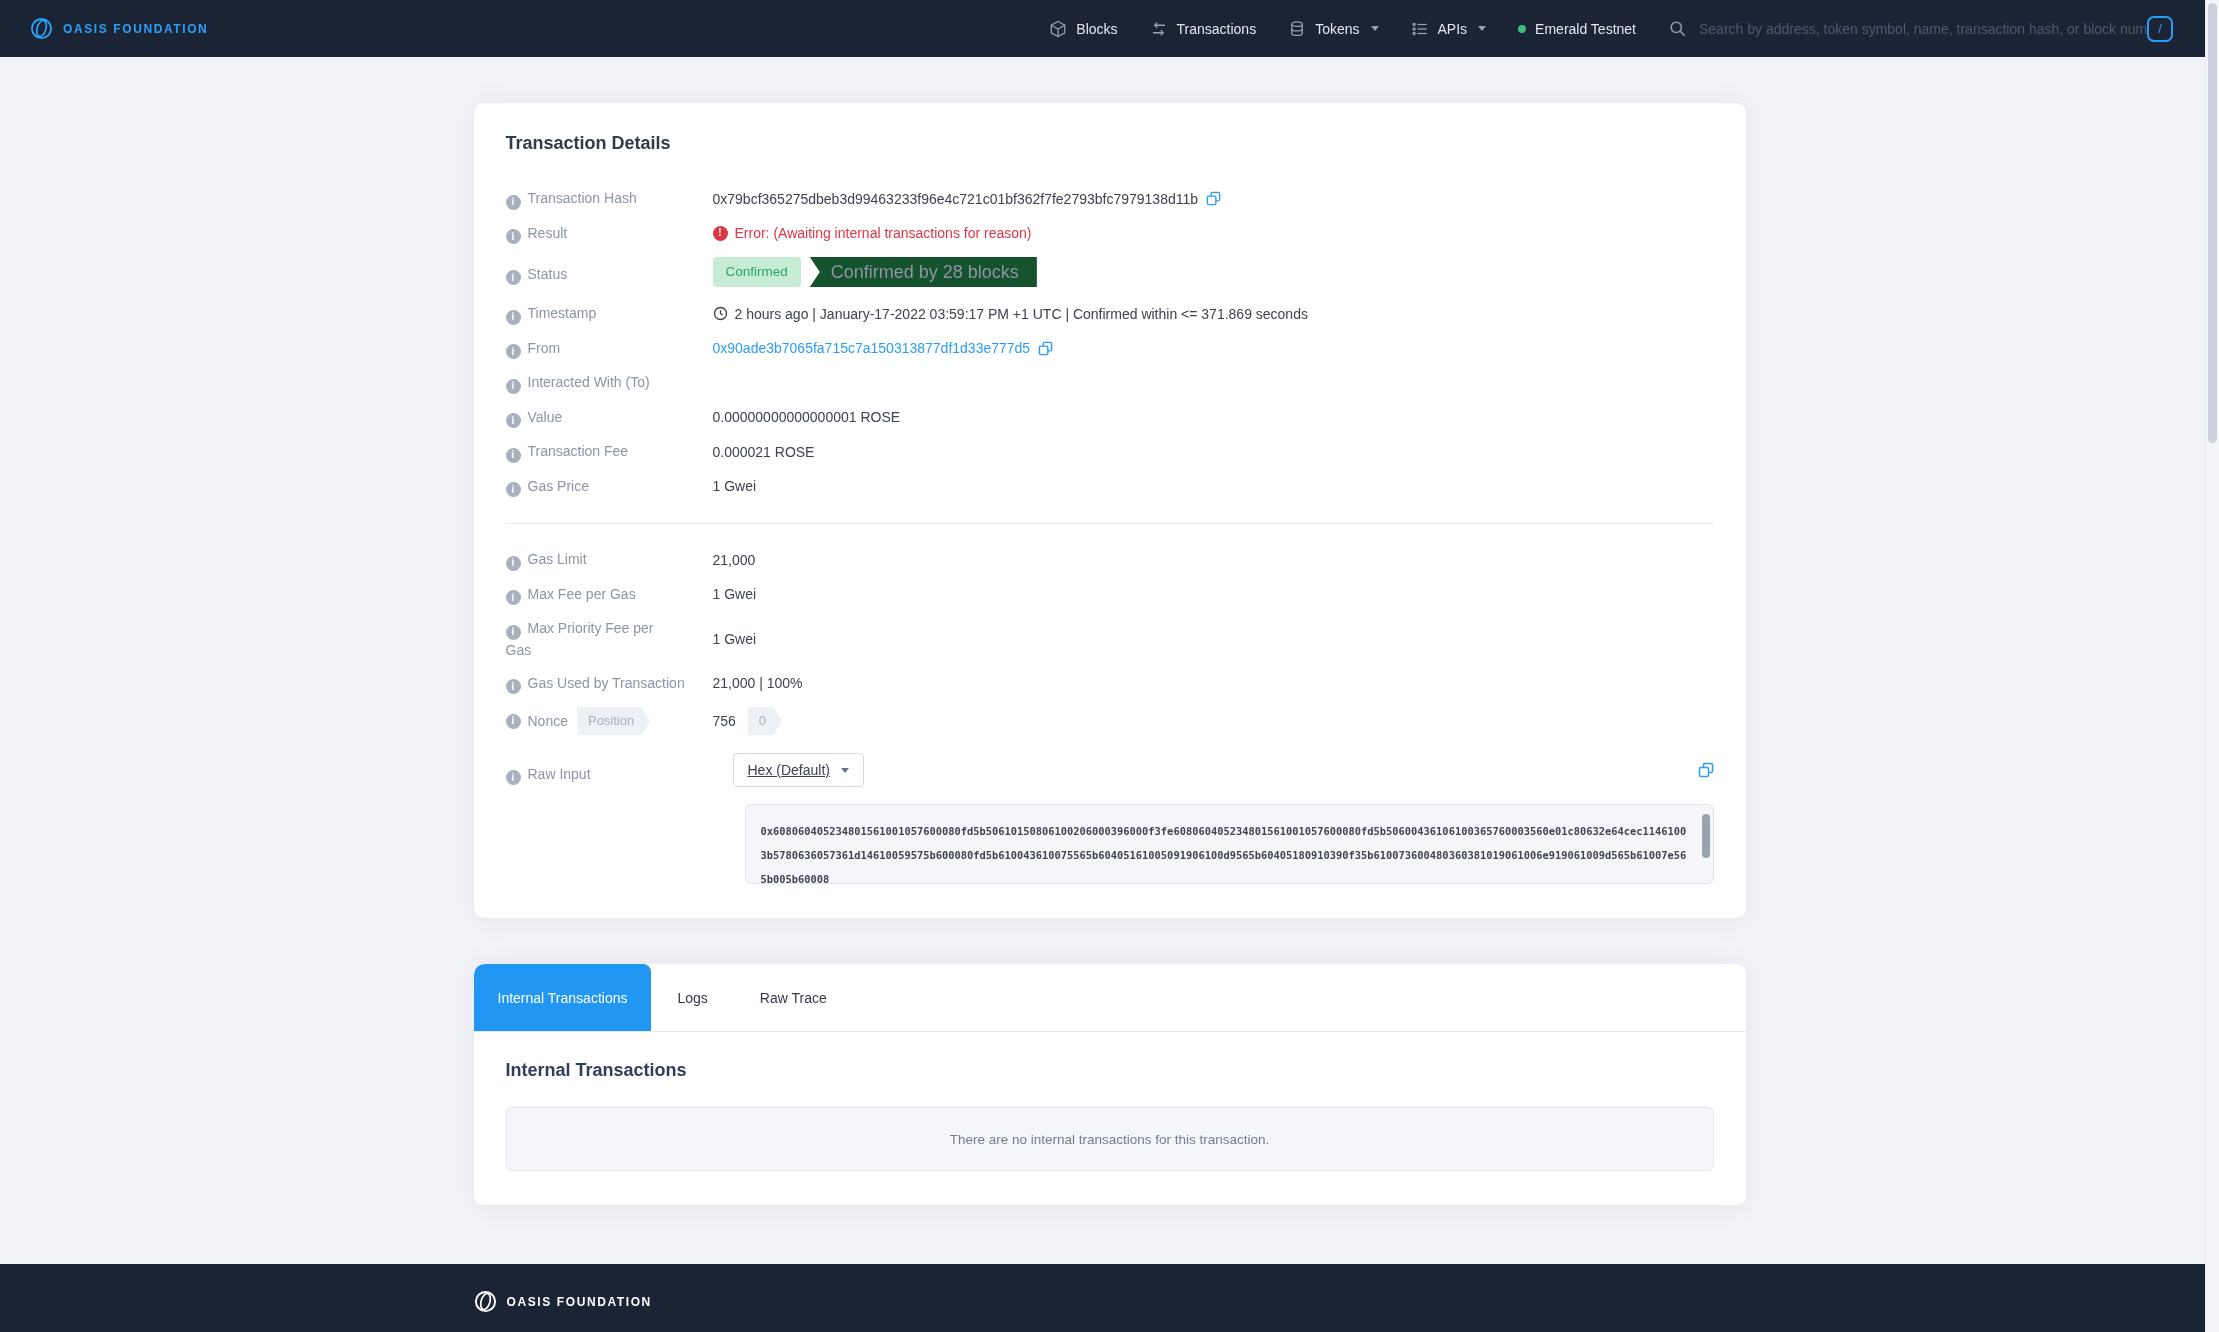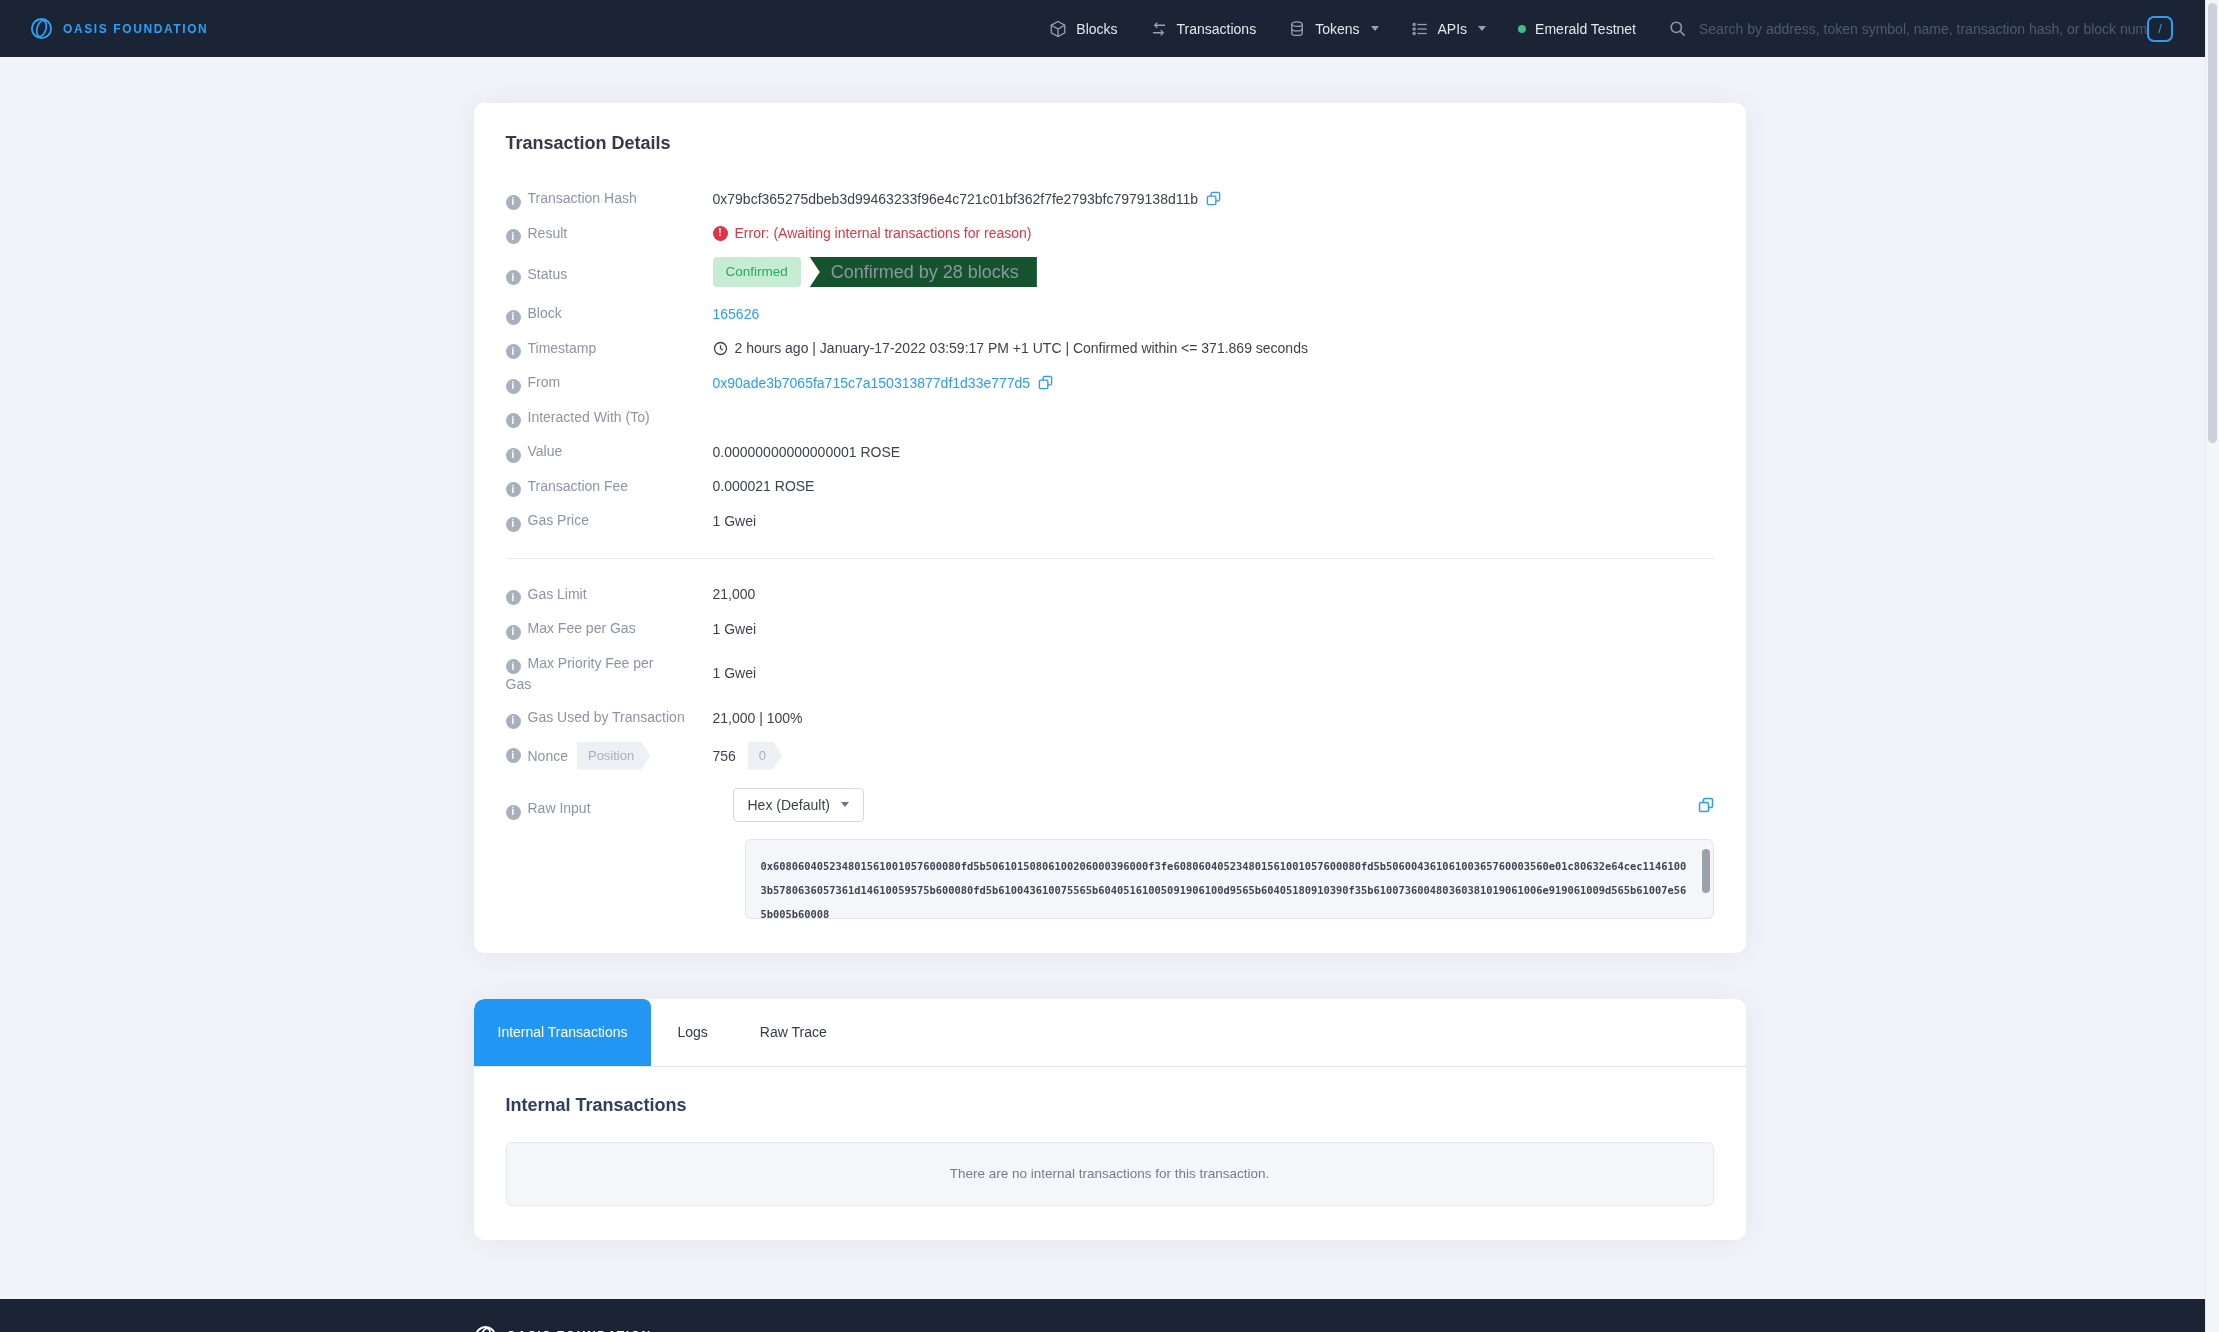--- a/index.html
+++ b/index.html
@@ -44,21 +44,21 @@
   .badge-green { background: #c6ecd4; color: #2aa961; font-size: 13.5px; padding: 5px 13px; border-radius: 4px; }
   .badge-conf { background: #14532d; color: #8d95a3; font-size: 18px; padding: 5px 18px 5px 21px; margin-left: 9px; clip-path: polygon(0 0, 100% 0, 100% 100%, 0 100%, 10px 50%); }
   .badge-arrow { background: #edf0f4; color: #a9b0bc; font-size: 13px; padding: 4px 16px 4px 11px; clip-path: polygon(0 0, calc(100% - 9px) 0, 100% 50%, calc(100% - 9px) 100%, 0 100%); }
   .dl .badge-arrow { margin-left: 9px; }
   .dv .badge-arrow { margin-left: 12px; }
 
   .divider { border: none; border-top: 1px solid #e8ebf1; margin: 26px 0 25px 0; }
 
   .rawrow { margin-bottom: 0; gap: 20px; }
   .raw-value { display: flex; align-items: center; justify-content: space-between; }
-  .dropdown { display: inline-flex; align-items: center; gap: 9px; background: #fff; border: 1px solid #d3d9e2; border-radius: 4px; padding: 8px 14px; font-size: 14px; color: #3c424e; cursor: pointer; }
+  .dropdown { display: inline-flex; align-items: center; gap: 9px; background: #fff; border: 1px solid #d3d9e2; border-radius: 4px; padding: 8px 14px; font-size: 14px; color: #3c424e; cursor: pointer; text-decoration: underline; }
   .dropdown .caret { border-top-color: #6b7486; }
 
   .hexbox { position: relative; margin-left: 239px; margin-top: 17px; height: 80px; background: #f5f6f9; border: 1px solid #e2e6ec; border-radius: 6px; padding: 14px 22px 0 15px; overflow: hidden; }
   .hexbox .hex { font-family: "DejaVu Sans Mono", monospace; font-size: 10.4px; line-height: 24px; color: #3f4450; word-break: break-all; display: block; font-weight: bold; }
   .hexbox .hthumb { position: absolute; right: 3px; top: 9px; width: 8px; height: 44px; background: #9aa2ad; border-radius: 4px; }
 
   
   .tabs-card { margin-top: 46px; overflow: hidden; }
   .tabbar { display: flex; height: 68px; align-items: stretch; border-bottom: 1px solid #e4e7ed; }
   .tab { display: flex; align-items: center; padding: 0 26px; font-size: 14px; color: #333a47; cursor: pointer; }
@@ -178,26 +178,20 @@
       </div>
 
       <div class="drow" style="margin-bottom:16px;">
         <div class="dl" style="padding-top:5px;"><span class="info-ic">i</span><span>Status</span></div>
         <div class="dv">
           <span class="badge-green">Confirmed</span>
           <span class="badge-conf">Confirmed by 28 blocks</span>
         </div>
       </div>
 
-      <div class="drow">
-        <div class="dl"><span class="info-ic">i</span><span>Block</span></div>
-        <div class="dv">
-            <a class="lnk">165626</a>
-          </div>
-      </div>
 
       <div class="drow">
         <div class="dl"><span class="info-ic">i</span><span>Timestamp</span></div>
         <div class="dv">
             <span class="clock"><svg viewBox="0 0 16 16" width="15" height="15">
                 <circle cx="8" cy="8" r="6.4" fill="none" stroke="#3c424e" stroke-width="1.4"></circle>
                 <path d="M8 4.4 V8 L10.4 9.6" fill="none" stroke="#3c424e" stroke-width="1.4"></path>
               </svg></span>
             <span>2 hours ago | January-17-2022 03:59:17 PM +1 UTC | Confirmed within &lt;= 371.869 seconds</span>
           </div>

